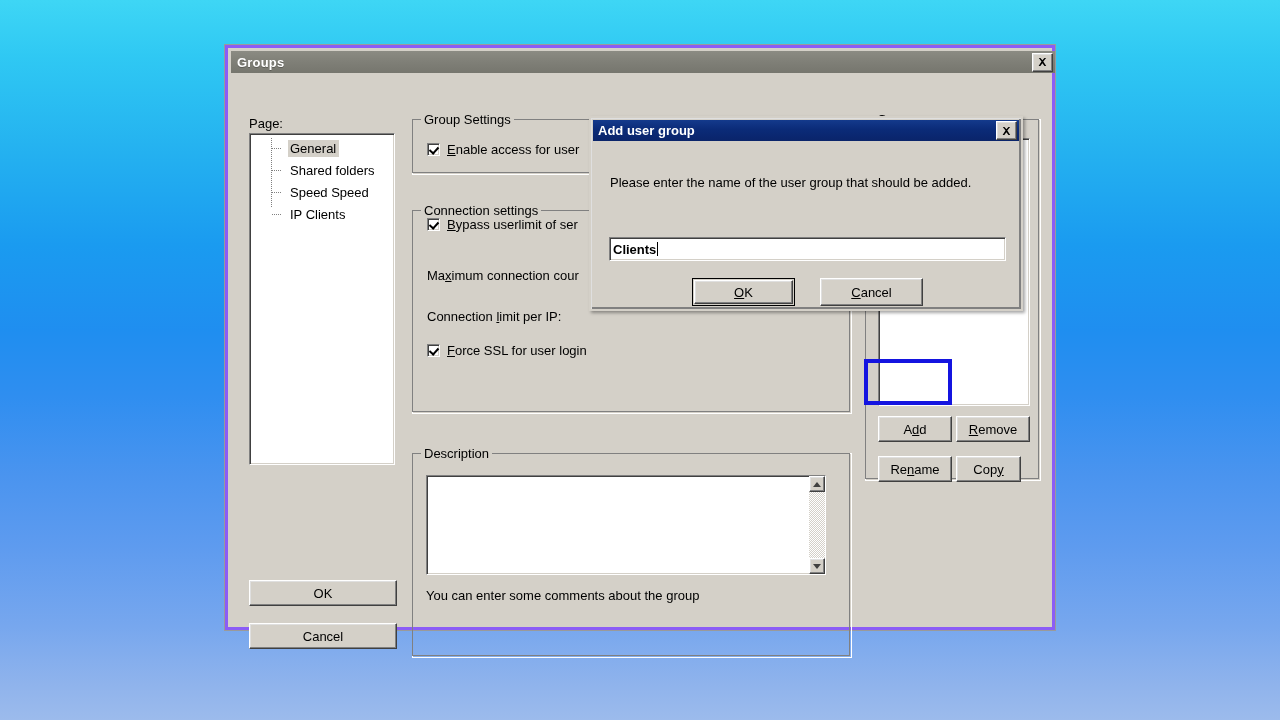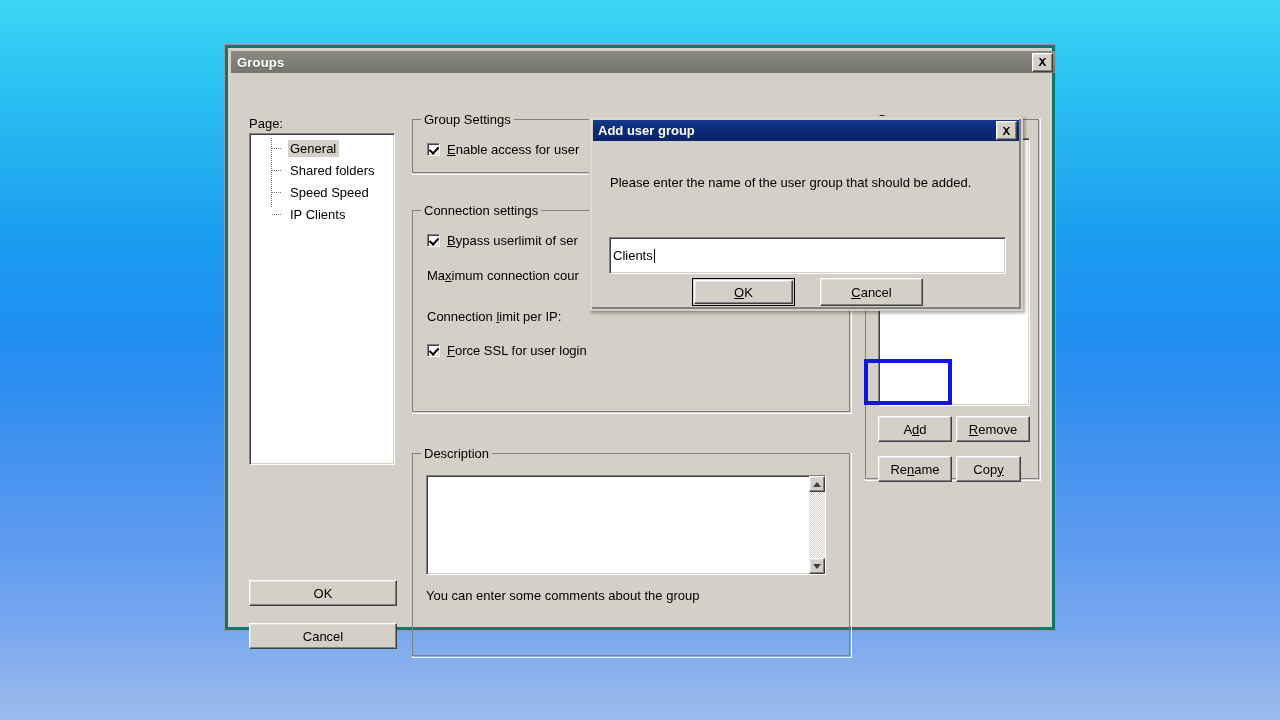--- a/index.html
+++ b/index.html
@@ -24,21 +24,21 @@
     font-family: "Liberation Sans", sans-serif;
     -webkit-font-smoothing: none;
   }
 
   
   .window {
     position: absolute;
     left: 225px; top: 45px;
     width: 830px; height: 585px;
     background: #d4d0c8;
-    border: 3px solid #0f766e;
+    border: 3px solid #8b5cf6;
     box-sizing: border-box;
     box-shadow: 0 0 0 1px #9a9a9a;
   }
   .titlebar {
     position: absolute;
     left: 3px; top: 3px;
     width: 824px; height: 22px;
     background: linear-gradient(180deg, #8b8b83 0%, #7f7f77 50%, #76766e 100%);
     display: flex; align-items: center;
     padding: 0 2px 0 6px;
@@ -344,21 +344,21 @@
       <div class="checkbox" style="left:14px;top:22px;">
         <span class="cb-box checked"></span>
         <span class="label"><span></span><u>E</u><span>nable access for user</span></span>
       </div>
     </div>
 
     <div class="groupbox" style="left:181px;top:137px;width:440px;height:204px;">
       <div class="gb-inner"></div>
       <div class="gb-title">Connection settings</div>
 
-      <div class="checkbox" style="left:14px;top:22px;">
+      <div class="checkbox" style="left:14px;top:6px;">
         <span class="cb-box checked"></span>
         <span class="label"><span></span><u>B</u><span>ypass userlimit of ser</span></span>
       </div>
 
       <div class="label" style="position:absolute;left:14px;top:57px;"><span>Ma</span><u>x</u><span>imum connection cour</span></div>
 
       <div class="label" style="position:absolute;left:14px;top:98px;"><span>Connection </span><u>l</u><span>imit per IP:</span></div>
 
       <div class="checkbox" style="left:14px;top:132px;">
         <span class="cb-box checked"></span>
@@ -414,21 +414,21 @@
     <div class="sysbtn">
       <svg width="9" height="8" viewBox="0 0 9 8">
         <path d="M0.8,0 L2.4,0 L4.4,2.3 L6.4,0 L8.1,0 L5.3,3.6 L8.2,8 L6.5,8 L4.4,5.2 L2.3,8 L0.6,8 L3.5,3.6 Z" fill="#000"></path>
       </svg>
     </div>
   </div>
 
   <div class="dlg-body">
     <div class="label" style="position:absolute;left:17px;top:33px;width:380px;white-space:normal;line-height:18px;">Please enter the name of the user group that should be added.</div>
 
-    <div class="textfield" style="left:16px;top:96px;width:397px;height:37px;">
+    <div class="textfield" style="left:16px;top:96px;width:397px;height:24px;font-weight:bold;">
       <span>Clients</span>
         <span class="caret"></span>
     </div>
 
     <div class="btn default" style="left:99px;top:137px;width:103px;height:28px;">
       <span class="btn-face"></span>
       <span style="position:relative;z-index:1;"><span></span><u>O</u><span>K</span></span>
     </div>
     <div class="btn" style="left:227px;top:137px;width:103px;height:28px;">
       <span><span></span><u>C</u><span>ancel</span></span>

